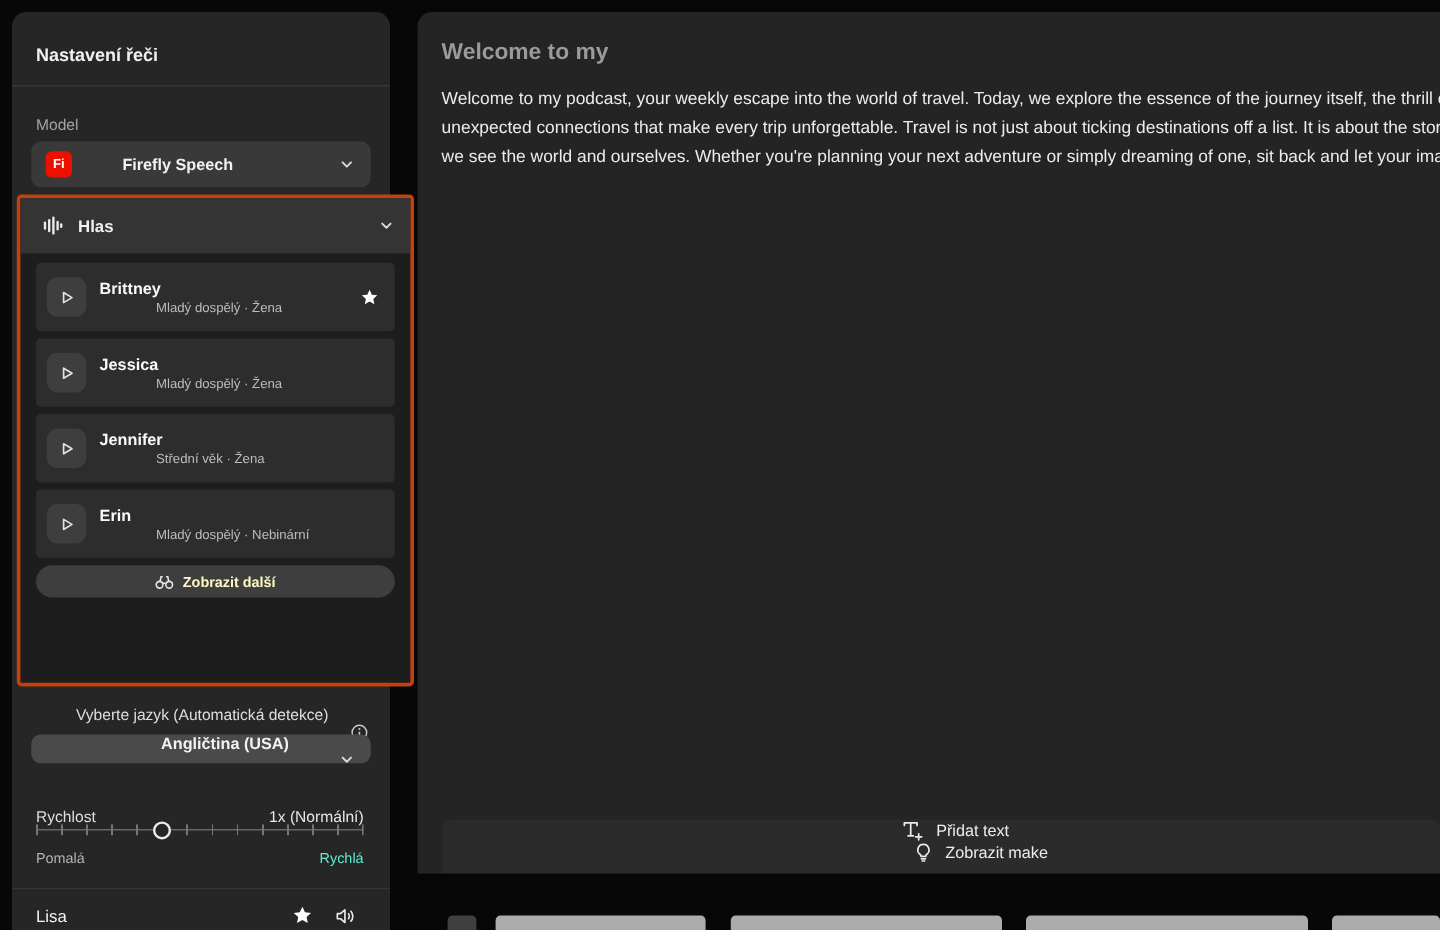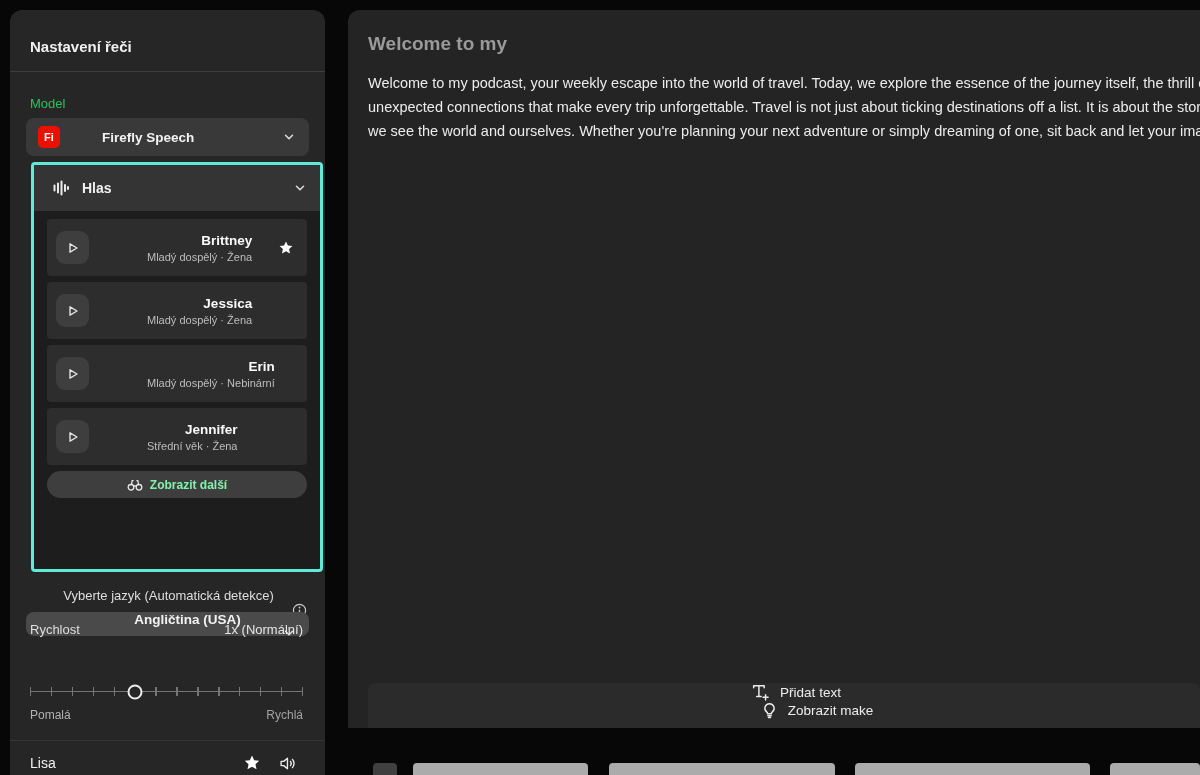--- a/index.html
+++ b/index.html
@@ -4,67 +4,67 @@
 <style>
   * { margin:0; padding:0; box-sizing:border-box; }
   html,body { width:1200px; height:775px; background:#070707; font-family:"Liberation Sans", sans-serif; }
   .app { position:relative; width:1200px; height:775px; background:#070707; overflow:hidden; }
 
   
   .sidebar { position:absolute; left:10px; top:10px; width:315px; height:765px;
              background:#262626; border-radius:12px 12px 0 0; color:#eee; }
   .panel-title { position:absolute; left:20px; top:28px; font-size:15px; font-weight:700; color:#f1f1f1; }
   .top-divider { position:absolute; left:0; right:0; top:61px; height:1px; background:#3d3d3d; }
-  .model-label { position:absolute; left:20px; top:86px; font-size:13px; color:#22c55e; }
+  .model-label { position:absolute; left:20px; top:86px; font-size:13px; color:#a3a3a3; }
 
   .dropdown { position:absolute; display:flex; align-items:center; border-radius:8px; cursor:pointer; }
   .dd-model { left:16px; top:108px; width:283px; height:38px; background:#393939; padding:0 14px 0 12px; }
   .dd-lang  { left:16px; top:602px; width:283px; height:24px; background:#4a4a4a; padding:0 14px 0 22px;flex-direction:column; }
   .dd-label { font-size:13.5px; font-weight:600; color:#f2f2f2;padding-left:32px; }
   .dd-chevron { margin-left:auto; display:flex; }
 
   .ff-badge { width:22px; height:22px; border-radius:5px; display:flex; align-items:center; justify-content:center;
               font-size:11px; font-weight:700; color:#fff; margin-right:10px; flex:0 0 auto; }
 
   
-  .voice-box { position:absolute; left:21px; top:152px; width:292px; height:410px;
-               border:3px solid #5eead4; border-radius:4px; background:#1d1d1d; overflow:hidden; }
+  .voice-box { position:absolute; left:4px; top:152px; width:331px; height:410px;
+               border:3px solid #c2410c; border-radius:4px; background:#1d1d1d; overflow:hidden; }
   .voice-header { height:46px; background:#343434; display:flex; align-items:center;
                   padding:0 14px 0 18px; cursor:pointer; }
   .voice-header-label { font-size:14px; font-weight:600; color:#f1f1f1; margin-left:12px; }
   .voice-list { padding:8px 13px 0 13px; }
   .voice-card { position:relative; height:57px; margin-bottom:6px; background:#2d2d2d; border-radius:4px;
-                display:flex; align-items:center; padding-left:9px; cursor:pointer;text-align:right; }
+                display:flex; align-items:center; padding-left:9px; cursor:pointer; }
   .play-btn { width:33px; height:33px; border-radius:9px; background:#3e3e3e; border:none;
               display:flex; align-items:center; justify-content:center; margin-right:11px; cursor:pointer; flex:0 0 auto; }
   .voice-name { font-size:13.5px; font-weight:700; color:#fafafa; line-height:17px; }
   .voice-desc { font-size:11px; color:#bdbdbd; margin-top:2px;padding-left:47px; }
   .fav-star { position:absolute; right:13px; top:50%; transform:translateY(-50%); display:flex; cursor:pointer; }
   .show-more { width:100%; height:27px; margin-top:5px; background:#3e3e3e; border:none; border-radius:14px;
                display:flex; align-items:center; justify-content:center; gap:7px;
-               font-size:12px; font-weight:600; color:#86efac; cursor:pointer; font-family:inherit; }
+               font-size:12px; font-weight:600; color:#fef9c3; cursor:pointer; font-family:inherit; }
 
   .lang-label-row { position:absolute; left:20px; top:578px; width:277px; display:flex; align-items:center;flex-direction:column; }
   .lang-label { font-size:13px; color:#dedede; }
   .info-icon { margin-left:auto; display:flex; cursor:pointer; }
 
-  .speed-row { position:absolute; left:20px; top:612px; width:273px; display:flex; }
+  .speed-row { position:absolute; left:20px; top:663px; width:273px; display:flex; }
   .speed-label { font-size:13px; color:#dedede; }
   .speed-value { margin-left:auto; font-size:13px; color:#e6e6e6; }
 
   .slider { position:absolute; left:20px; top:674px; width:273px; height:15px; }
   .slider-ticks { position:absolute; left:0; right:0; top:3px; height:9px;
                   background:repeating-linear-gradient(90deg, #757575 0 1.5px, transparent 1.5px 20.9px); }
   .slider-line { position:absolute; left:0; right:0; top:7px; height:1px; background:#757575; }
   .slider-handle { position:absolute; left:38.5%; top:50%; transform:translate(-50%,-50%);
                    width:15px; height:15px; border-radius:50%; background:#262626; border:2.5px solid #ececec; cursor:pointer; }
 
   .speed-ends { position:absolute; left:20px; top:698px; width:273px; display:flex; }
   .speed-min { font-size:12px; color:#b2b2b2; }
-  .speed-max { margin-left:auto; font-size:12px; color:#a3a3a3; }
+  .speed-max { margin-left:auto; font-size:12px; color:#5eead4; }
 
   .footer-divider { position:absolute; left:0; right:0; top:730px; height:1px; background:#363636; }
   .footer-row { position:absolute; left:20px; top:738px; width:268px; height:30px; display:flex; align-items:center; }
   .footer-voice { font-size:14px; font-weight:400; color:#f2f2f2; }
   .footer-star { margin-left:auto; display:flex; cursor:pointer; }
   .footer-speaker { margin-left:18px; display:flex; cursor:pointer; }
 
   
   .main { position:absolute; left:348px; top:10px; width:852px; height:718px;
           background:#242424; border-radius:12px 0 0 0; overflow:hidden; }
@@ -154,34 +154,34 @@
           </div>
         </div>
 
         <div class="voice-card">
           <button class="play-btn">
             <svg width="14" height="14" viewBox="0 0 14 14">
                 <path d="M4 2.8 L11 7 L4 11.2 Z" fill="none" stroke="#e2e2e2" stroke-width="1.4" stroke-linejoin="round"></path>
               </svg>
           </button>
           <div>
+            <div class="voice-name">Jennifer</div>
+            <div class="voice-desc">Střední věk · Žena</div>
+          </div>
+        </div>
+
+        <div class="voice-card">
+          <button class="play-btn">
+            <svg width="14" height="14" viewBox="0 0 14 14">
+                <path d="M4 2.8 L11 7 L4 11.2 Z" fill="none" stroke="#e2e2e2" stroke-width="1.4" stroke-linejoin="round"></path>
+              </svg>
+          </button>
+          <div>
             <div class="voice-name">Erin</div>
             <div class="voice-desc">Mladý dospělý · Nebinární</div>
-          </div>
-        </div>
-
-        <div class="voice-card">
-          <button class="play-btn">
-            <svg width="14" height="14" viewBox="0 0 14 14">
-                <path d="M4 2.8 L11 7 L4 11.2 Z" fill="none" stroke="#e2e2e2" stroke-width="1.4" stroke-linejoin="round"></path>
-              </svg>
-          </button>
-          <div>
-            <div class="voice-name">Jennifer</div>
-            <div class="voice-desc">Střední věk · Žena</div>
           </div>
         </div>
 
         <button class="show-more">
           <span style="display:flex;">
             <svg width="16" height="14" viewBox="0 0 16 14" fill="none" stroke="#e8e8e8" stroke-width="1.3">
               <circle cx="4" cy="9.3" r="2.8"></circle>
                 <circle cx="12" cy="9.3" r="2.8"></circle>
               <path d="M4.4 6.6 L5.2 2.6 H6.6 M11.6 6.6 L10.8 2.6 H9.4 M6.8 8 h2.4"></path>
             </svg>

